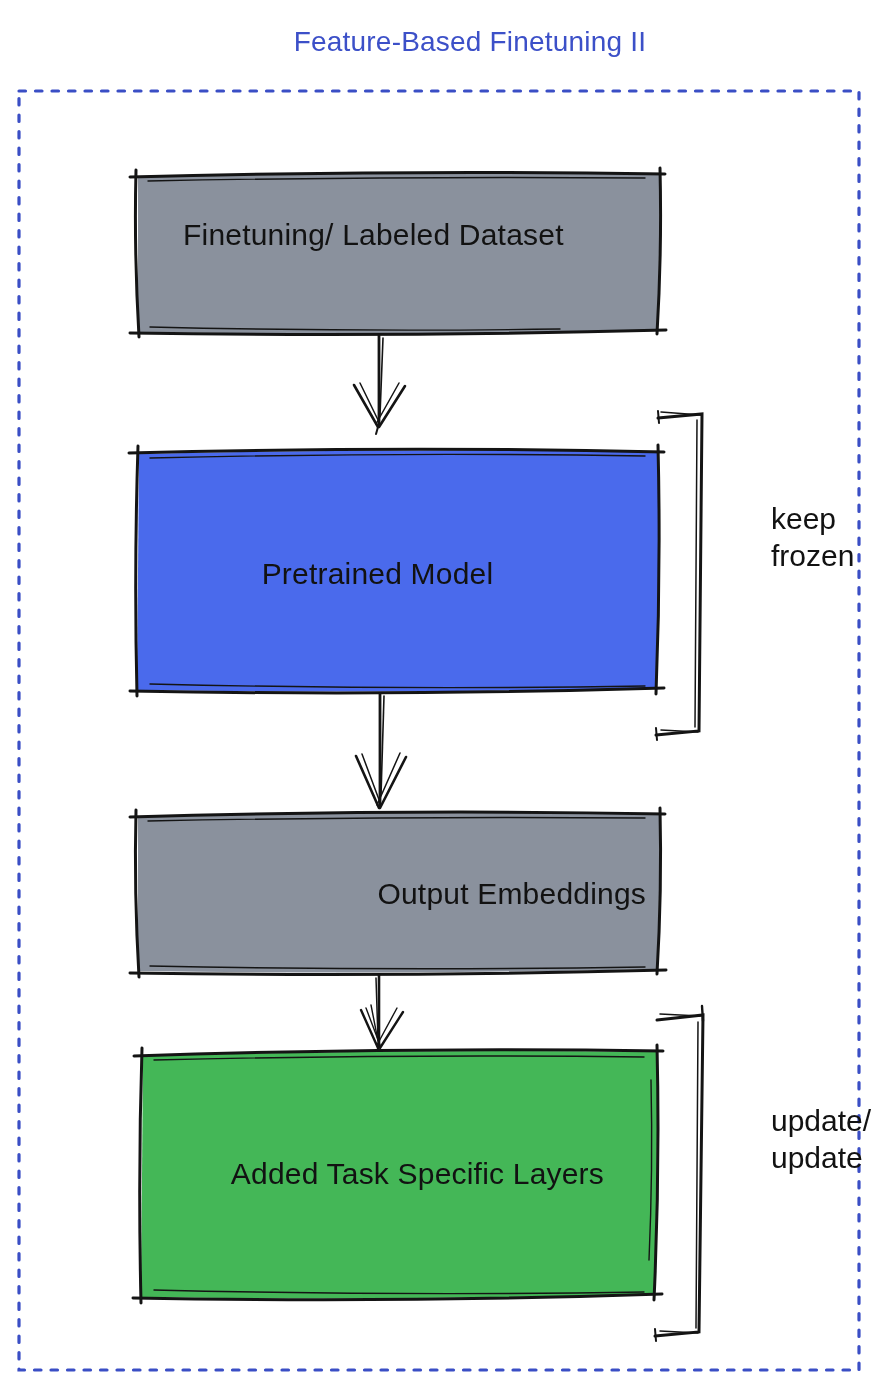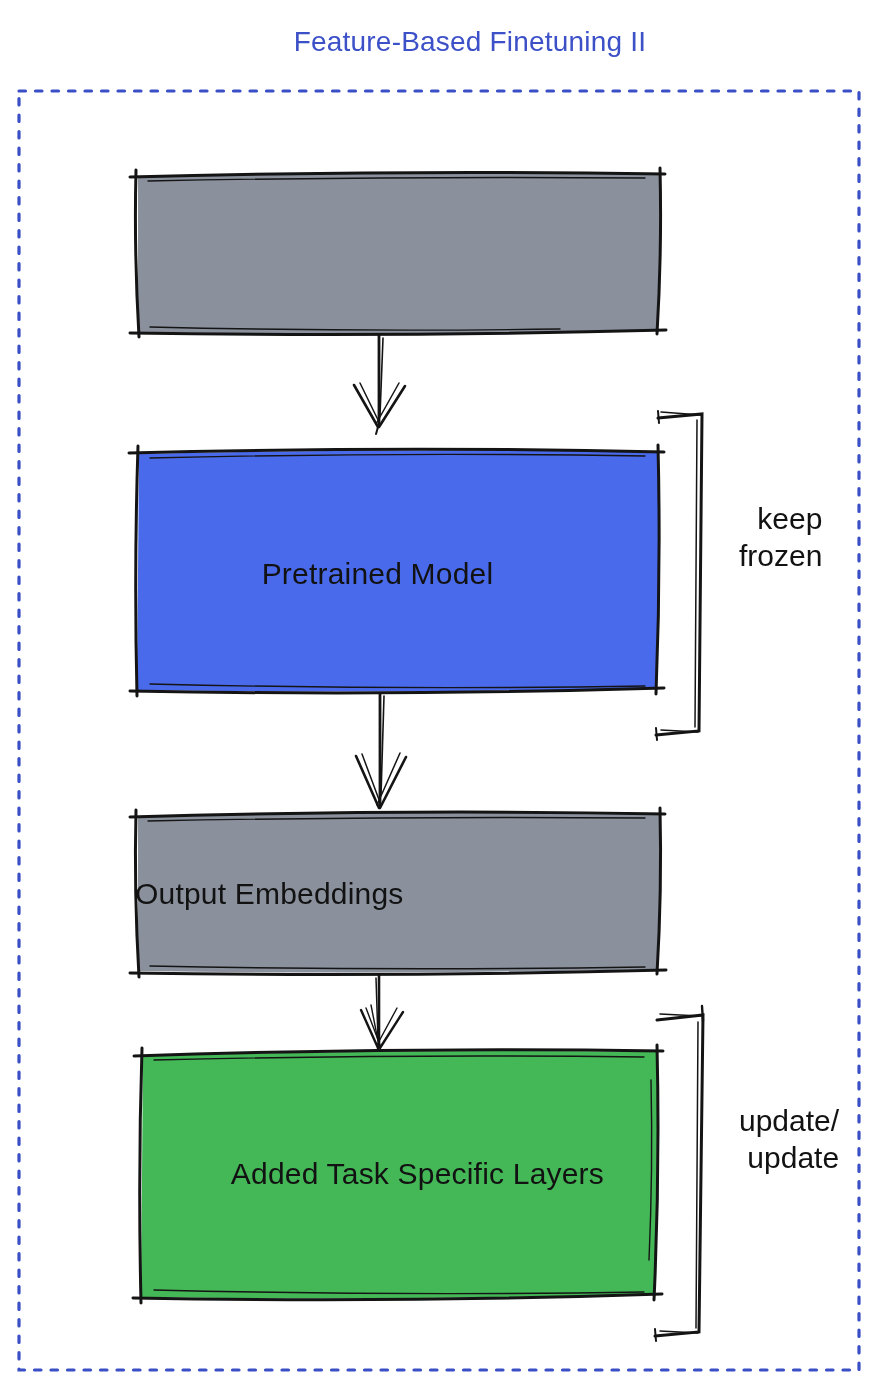--- a/index.html
+++ b/index.html
@@ -4,31 +4,31 @@
 <style>
   html,body{margin:0;padding:0;background:#ffffff;}
   .stage{
     position:relative;
     width:880px;height:1393px;
     background:#ffffff;
     font-family:"Liberation Sans", sans-serif;
     overflow:hidden;
   }
   .sketch-layer{position:absolute;left:0;top:0;z-index:1;}
-  .txt{position:absolute;z-index:2;color:#121212;text-align:right;}
+  .txt{position:absolute;z-index:2;color:#121212;}
   .diagram-title{
     top:26px;left:470px;transform:translateX(-50%);
     white-space:nowrap;font-size:28px;letter-spacing:.2px;
   }
   .box-label{font-size:30px;letter-spacing:.2px;}
   .label-dataset{left:183px;top:218px;}
   .label-model{left:135px;top:557px;width:525px;text-align:center;padding-right:40px;box-sizing:border-box;}
-  .label-embeddings{left:135px;top:877px;width:527px;text-align:left;padding-right:16px;box-sizing:border-box;}
+  .label-embeddings{left:135px;top:877px;width:527px;text-align:right;padding-right:16px;box-sizing:border-box;}
   .label-layers{left:140px;top:1157px;width:520px;text-align:right;padding-right:56px;box-sizing:border-box;}
-  .annotation{font-size:30px;line-height:37px;white-space:pre-line;}
+  .annotation{font-size:30px;line-height:37px;white-space:pre-line;margin-left:32px;}
   .ann-keep-frozen{left:739px;top:500px;}
   .ann-train-update{left:739px;top:1102px;}
 </style>
 </head>
 <body>
 
 <div class="stage">
 
   <svg class="sketch-layer" width="880" height="1393" viewBox="0 0 880 1393">
 
@@ -119,20 +119,21 @@
       <path stroke-width="1.5" d="M698,1022 L696,1328"></path>
       <path stroke-width="1.5" d="M660,1014 L700,1016"></path>
       <path stroke-width="1.5" d="M660,1331 L698,1333"></path>
       <path stroke-width="2.4" d="M702,1006 L703,1021"></path>
       <path stroke-width="2" d="M655,1329 L656,1341"></path>
     </g>
   </svg>
 
   <div class="txt diagram-title" style="color: rgb(60, 80, 200);">Feature-Based Finetuning II</div>
 
+  <div class="txt box-label label-dataset">Finetuning/ Labeled Dataset</div>
 
   <div class="txt box-label label-model">Pretrained Model</div>
 
   <div class="txt box-label label-embeddings">Output Embeddings</div>
 
   <div class="txt box-label label-layers">Added Task Specific Layers</div>
 
   <div class="txt annotation ann-keep-frozen">keep
 frozen</div>
 

